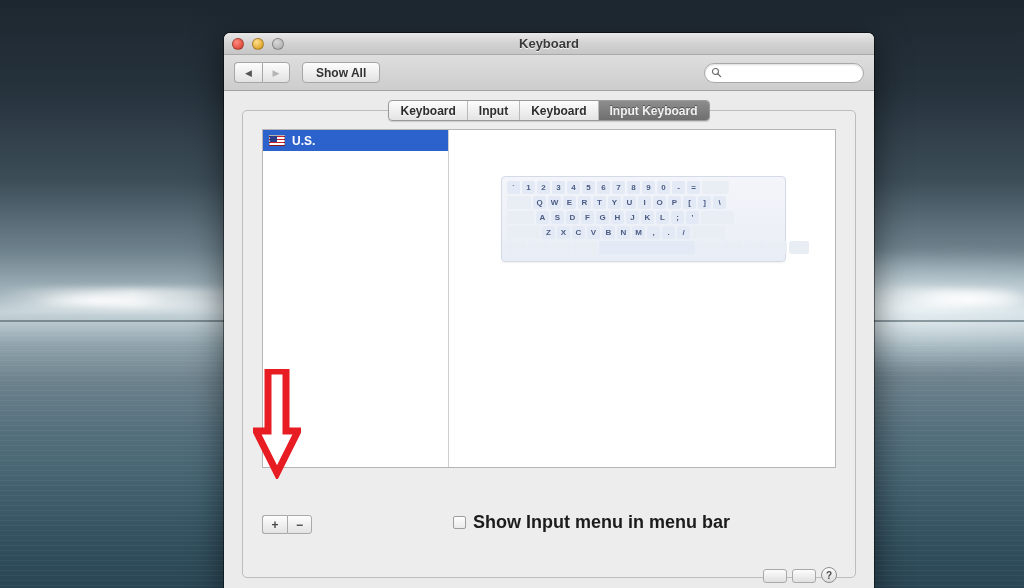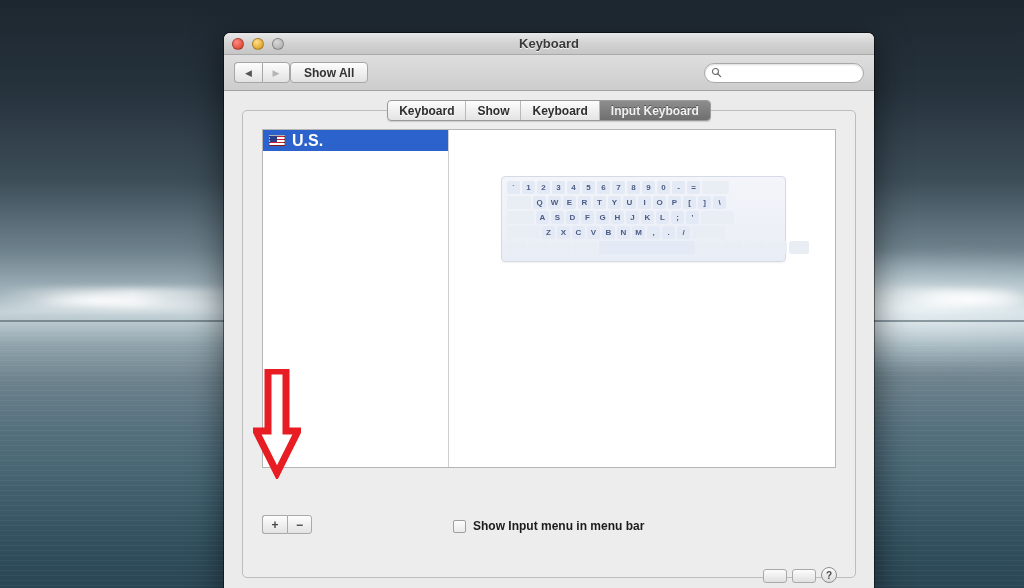--- a/index.html
+++ b/index.html
@@ -123,20 +123,21 @@
   .navbtn {
     width: 28px; height: 21px;
     background: linear-gradient(to bottom, #fdfdfd, #e2e2e2);
     border: 1px solid #a6a6a6;
     display: flex; align-items: center; justify-content: center;
     font-size: 9px; color: #555;
   }
   .navbtn.left  { border-radius: 4px 0 0 4px; border-right: none; }
   .navbtn.right { border-radius: 0 4px 4px 0; color: #b4b4b4; }
   .showall {
+    margin-left: 12px;
     height: 21px; padding: 8px 13px;
     background: linear-gradient(to bottom, #fdfdfd, #e2e2e2);
     border: 1px solid #a6a6a6; border-radius: 4px;
     font-size: 12px; font-weight: bold; color: #333;
     display: flex; align-items: center;
   }
   .search-wrap { margin-left: auto; position: relative; }
   .searchfield {
     width: 160px; height: 20px;
     background: #fff;
@@ -205,21 +206,21 @@
   .srclist {
     width: 186px;
     background: #fff;
     border-right: 1px solid #cfcfcf;
     padding-top: 0;
   }
   .srcrow {
     height: 21px;
     display: flex; align-items: center;
     padding-left: 6px;
-    font-size: 16px; font-weight: bold;
+    font-size: 12px; font-weight: bold;
     color: #222;
   }
   .srcrow.selected { background: #2c62cc; color: #fff; }
   .flag {
     width: 16px; height: 11px;
     margin-right: 7px;
     border: 1px solid rgba(0,0,0,.3);
     position: relative; overflow: hidden;
     background: repeating-linear-gradient(to bottom,
       #c4202e 0px, #c4202e 1.5px, #ffffff 1.5px, #ffffff 3px);
@@ -270,21 +271,21 @@
     display: flex; align-items: center; justify-content: center;
     font-size: 12px; color: #444; font-weight: bold;
   }
   .pmbtn.plus { border-radius: 3px 0 0 3px; border-right: none; }
   .pmbtn.minus { border-radius: 0 3px 3px 0; }
 
   .checkrow {
     position: absolute;
     left: 210px; bottom: 44px;
     display: flex; align-items: center;
-    font-size: 12px; font-weight: bold; color: #1c1c1c;
+    font-size: 18px; font-weight: bold; color: #1c1c1c;
   }
   .cbox {
     width: 13px; height: 13px;
     background: linear-gradient(to bottom, #fdfdfd, #eaeaea);
     border: 1px solid #9e9e9e;
     border-radius: 2px;
     margin-right: 7px;
     flex: none;
   }
 
@@ -467,21 +468,21 @@
         <div class="edge-btn"></div>
         <div class="edge-btn"></div>
         <div class="edge-help">?</div>
       </div>
 
     </div>
 
     <div class="tabbar">
       <div class="tabs">
         <div class="tab">Keyboard</div>
-        <div class="tab">Show</div>
+        <div class="tab">Input</div>
         <div class="tab">Keyboard</div>
         <div class="tab active">Input Keyboard</div>
       </div>
     </div>
 
   </div>
 </div>
 
 <svg id="annotation-arrow" viewBox="0 0 48 110">
   <polygon points="15,2 33,2 33,62 45,62 24,104 3,62 15,62" fill="#ffffff" stroke="#e81c23" stroke-width="7" stroke-linejoin="miter"></polygon>

